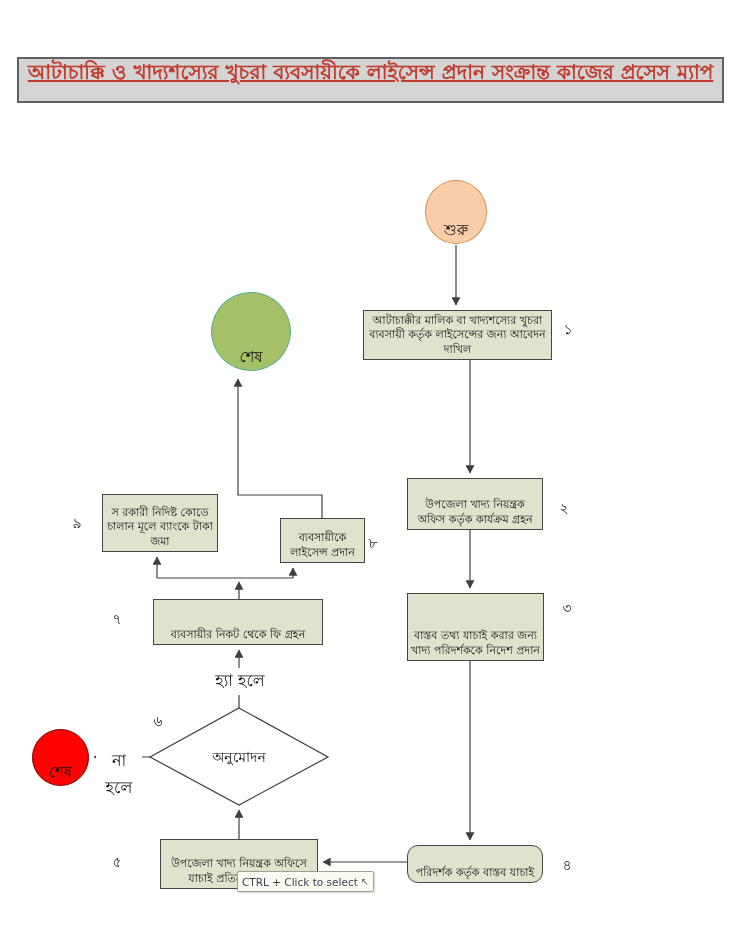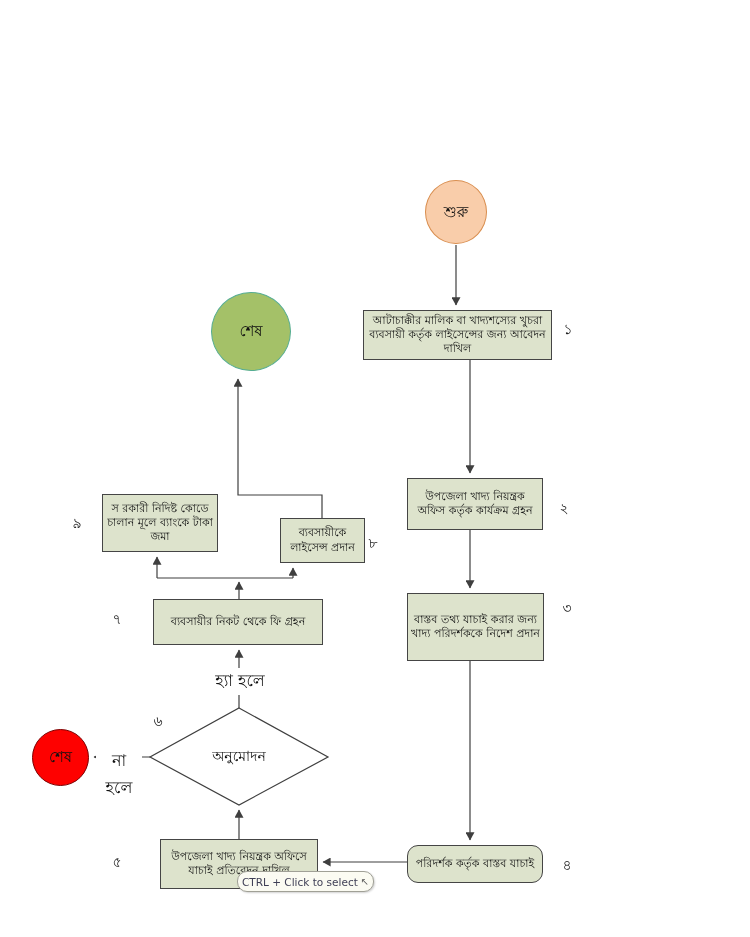--- a/index.html
+++ b/index.html
@@ -25,21 +25,21 @@
     padding:1px 6px 3px 6px;box-sizing:border-box;
     text-decoration:underline;
   }
   
   svg.connectors{position:absolute;left:0;top:0;width:750px;height:937px;}
   .edge{fill:none;stroke:var(--line-color,#3f3f3f);stroke-width:1.2;}
   .arrowhead{fill:var(--line-color,#3f3f3f);}
   .diamond-shape{fill:var(--decision-fill,#ffffff);stroke:var(--line-color,#3f3f3f);stroke-width:1.2;}
   
   .node{
-    position:absolute;display:flex;align-items:center;justify-content:center;
+    position:absolute;display:flex;align-items:flex-end;justify-content:center;
     text-align:center;box-sizing:border-box;color:#111;
   }
   .circle{border-radius:50%;}
   .start-node{
     left:425px;top:180px;width:62px;height:64px;
     background:var(--start-fill,#f9cdaa);
     border:1.5px solid var(--start-border,#d98e4f);
     font-size:15px;
   }
   .end-node-green{
@@ -89,34 +89,35 @@
     position:absolute;font-size:16px;color:#111;
     background:var(--page-bg,#ffffff);text-align:center;padding:0 2px;
   }
   .yes-label{left:203px;top:668px;width:70px;}
   .no-label{left:96px;top:748px;width:42px;}
   
   .tooltip{
     position:absolute;left:237px;top:871px;height:19px;
     background:var(--tooltip-bg,#fbfbf2);
     border:1px solid var(--tooltip-border,#a0a096);
-    border-radius:10px;
+    border-radius:2px;
     display:flex;align-items:center;gap:3px;
     padding:0 4px;
     font-size:10.5px;color:var(--tooltip-text,#3f3f55);
     box-shadow:1px 1px 2px rgba(0,0,0,.18);
     white-space:nowrap;z-index:5;
   }
   .tooltip .cursor{font-size:10px;color:#555;}
 </style>
 </head>
 <body>
 
 <div class="page">
 
+  <div class="title-banner">আটাচাক্কি ও খাদ্যশস্যের খুচরা ব্যবসায়ীকে লাইসেন্স প্রদান সংক্রান্ত কাজের প্রসেস ম্যাপ</div>
 
   <svg class="connectors" viewBox="0 0 750 937" xmlns="http://www.w3.org/2000/svg">
     <defs>
       <marker id="arr" viewBox="0 0 10 10" refX="8.5" refY="5" markerWidth="9" markerHeight="9" markerUnits="userSpaceOnUse" orient="auto-start-reverse">
         <path d="M0,0 L9,5 L0,10 z" class="arrowhead"></path>
       </marker>
     </defs>
     <path class="edge" d="M456,245 L456,305" marker-end="url(#arr)"></path>
     <path class="edge" d="M470,360 L470,473" marker-end="url(#arr)"></path>
     <path class="edge" d="M470,530 L470,588" marker-end="url(#arr)"></path>

